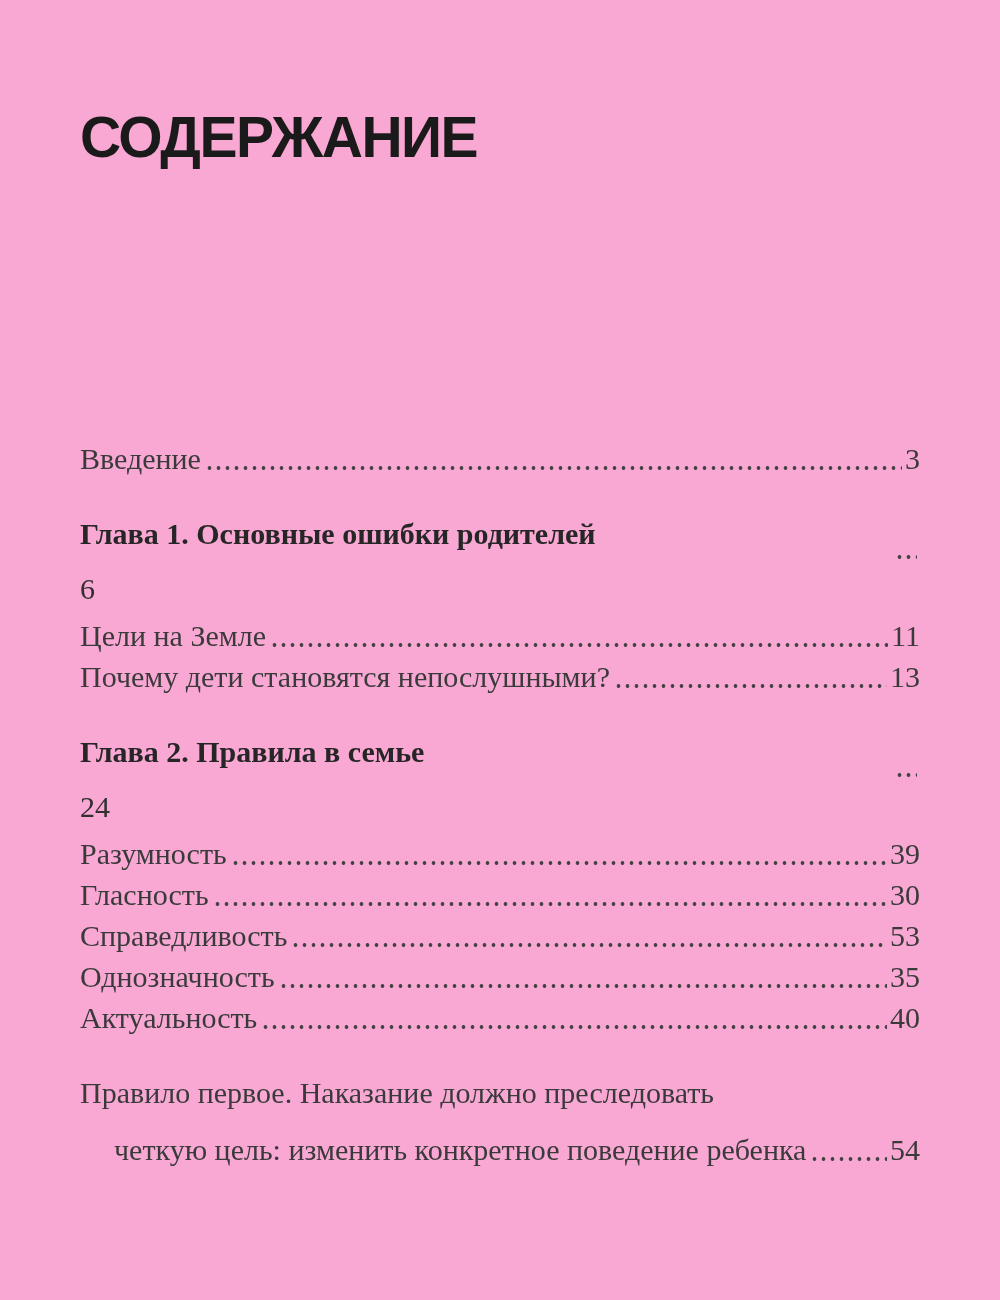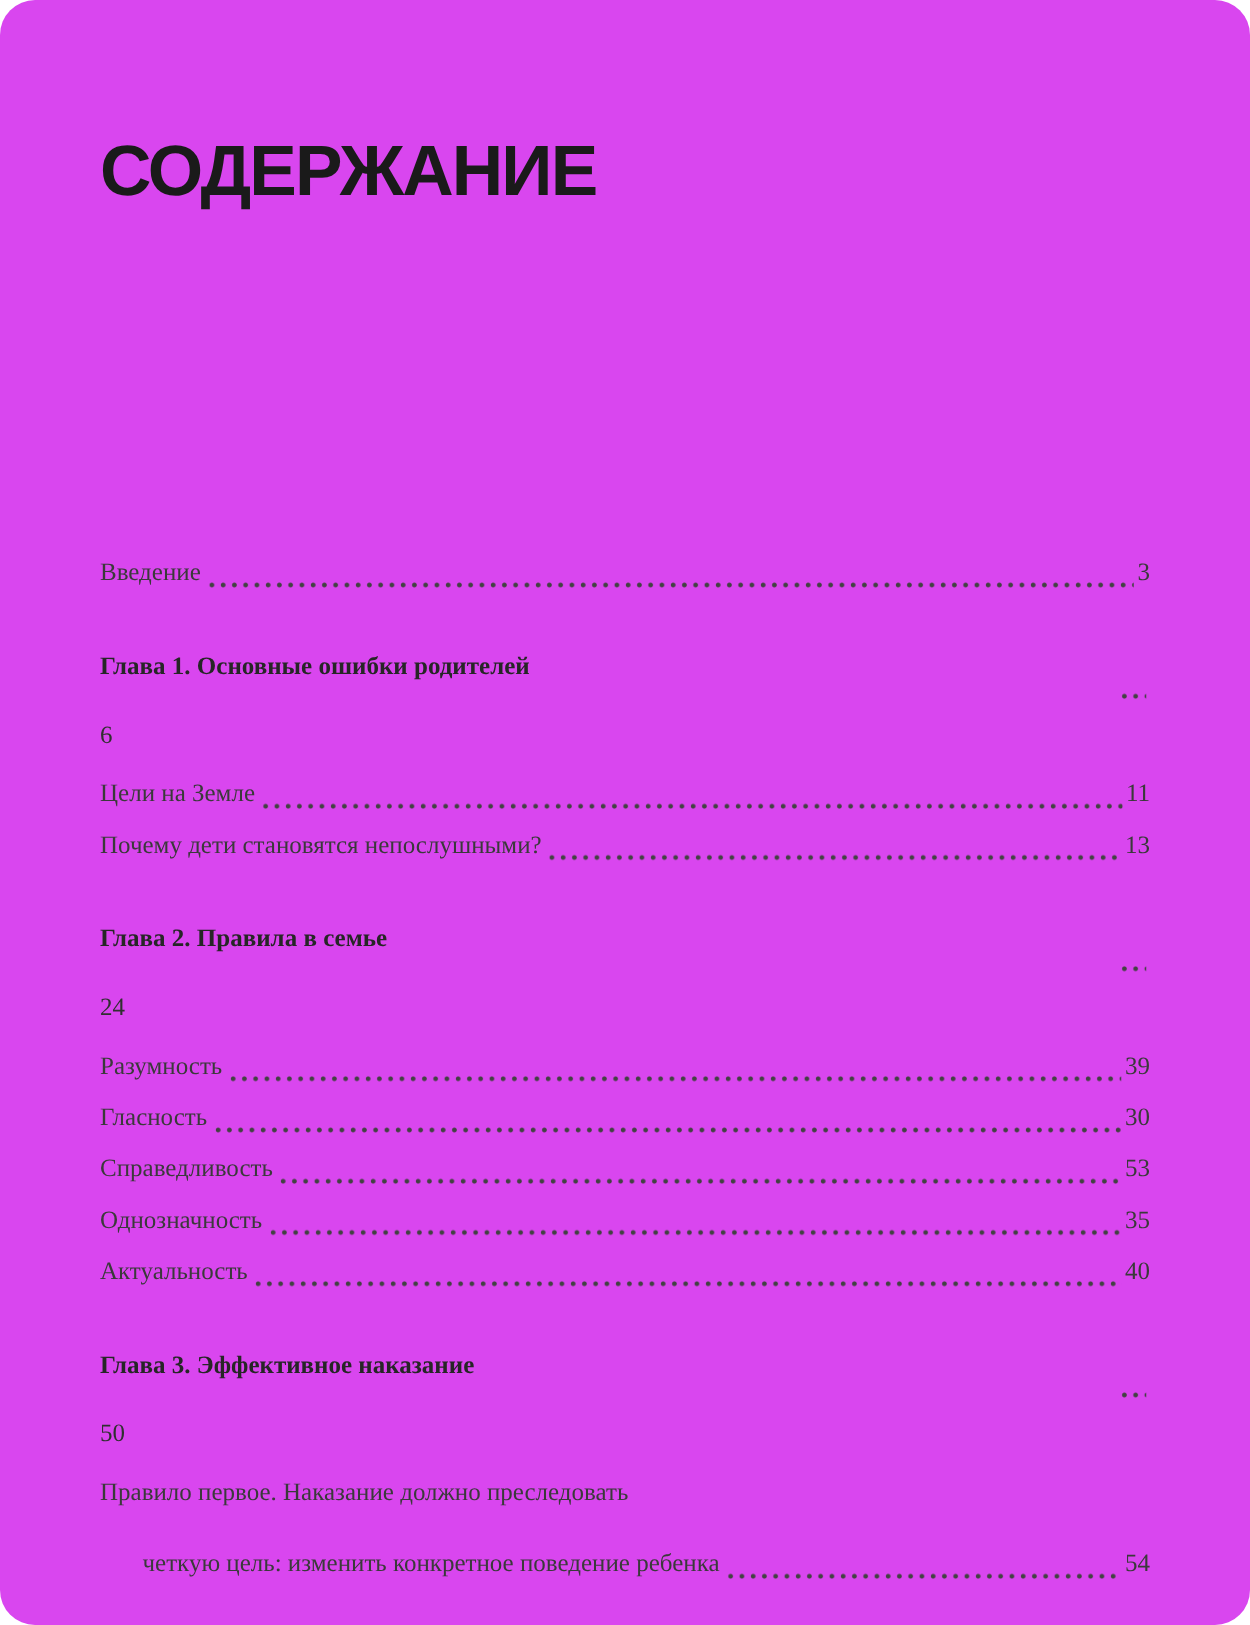--- a/index.html
+++ b/index.html
@@ -4,25 +4,24 @@
 <style>
   html, body {
     margin: 0;
     padding: 0;
     background: #ffffff;
   }
   .page {
     position: relative;
     width: 1000px;
     height: 1300px;
-    background: #d946ef;
+    background: #f9a8d4;
     overflow: hidden;
     font-family: "Liberation Serif", "DejaVu Serif", serif;
     color: #3a3a3a;
-    border-radius: 28px;
   }
   .content {
     padding: 108px 80px 0 80px;
   }
   h1.title {
     margin: 0 0 272px 0;
     font-family: "Liberation Sans", "DejaVu Sans", sans-serif;
     font-weight: 700;
     font-size: 57px;
     line-height: 58px;
@@ -31,21 +30,21 @@
   }
   .toc-group {
     margin: 0 0 34px 0;
   }
   .toc-group:last-child {
     margin-bottom: 0;
   }
   .toc-row {
     display: flex;
     align-items: baseline;
-    font-size: 20px;
+    font-size: 30px;
     line-height: 41px;
     white-space: nowrap;
   }
   .toc-row.bold {
     font-weight: 700;
     color: #262626;
     margin-bottom: 6px;
     flex-direction: column;
   }
   .toc-row.indent {
@@ -132,25 +131,20 @@
             <span class="leader"></span>
             <span class="page-num">35</span>
           </div>
           <div class="toc-row">
             <span class="toc-label">Актуальность</span>
             <span class="leader"></span>
             <span class="page-num">40</span>
           </div>
         </div>
         <div class="toc-group">
-          <div class="toc-row bold">
-            <span class="toc-label">Глава 3. Эффективное наказание</span>
-            <span class="leader"></span>
-            <span class="page-num">50</span>
-          </div>
           <div class="toc-row">
             <span class="toc-label">Правило первое. Наказание должно преследовать</span>
           </div>
           <div class="toc-row indent">
             <span class="toc-label">четкую цель: изменить конкретное поведение ребенка</span>
             <span class="leader"></span>
             <span class="page-num">54</span>
           </div>
         </div>
       </section>

